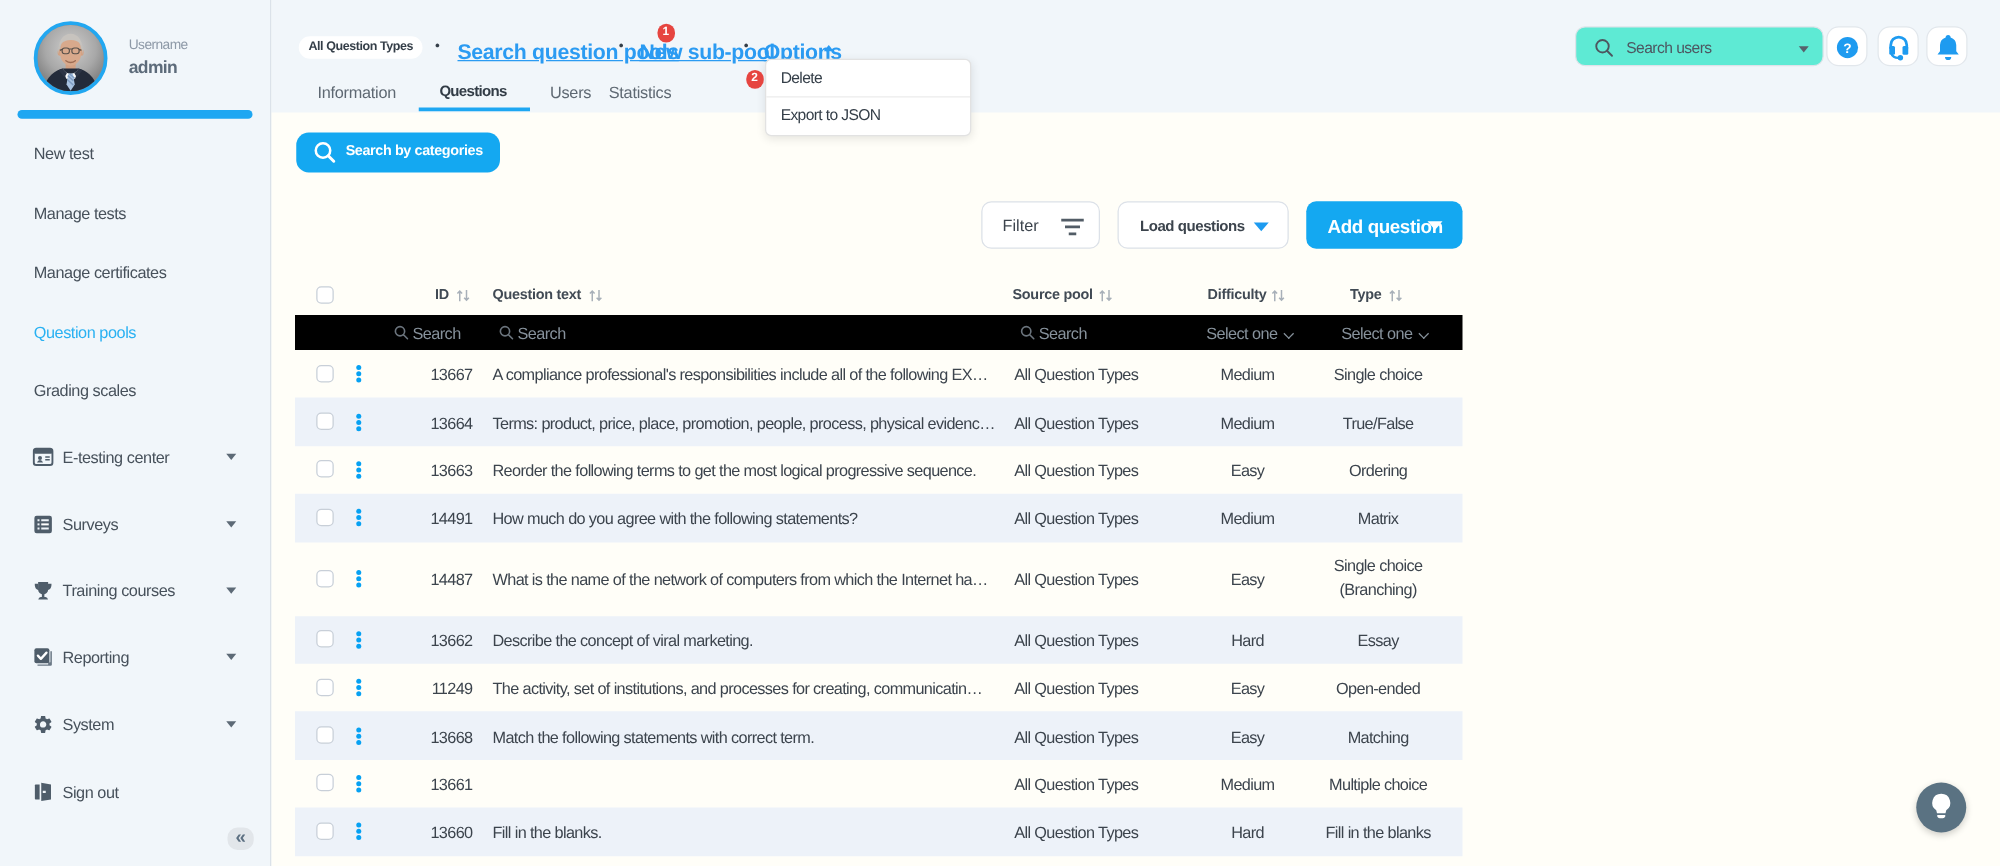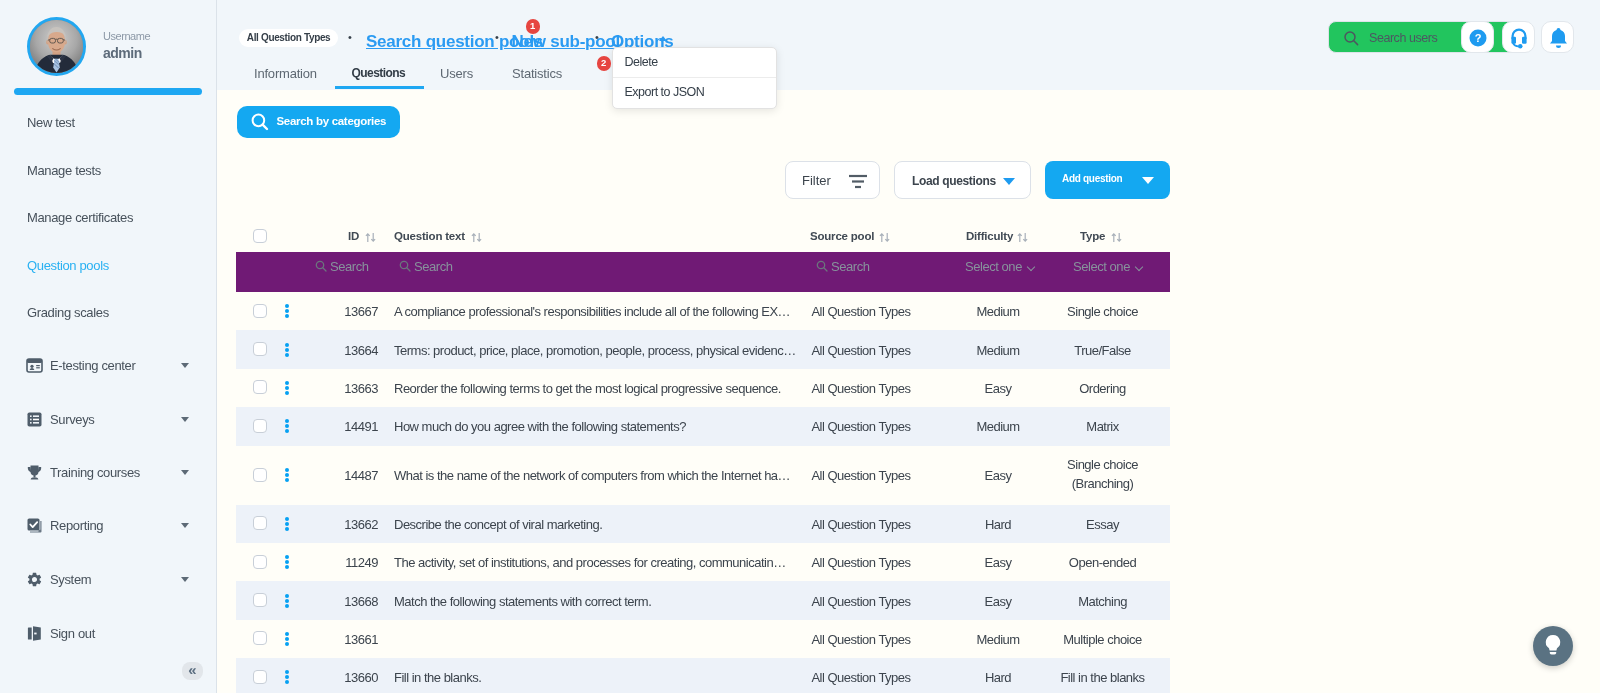--- a/index.html
+++ b/index.html
@@ -36,36 +36,36 @@
 #dropdown { position:absolute; left:611.5px; top:47px; width:165px; height:61.5px; background:#fff; border:1px solid #e2e2e2; border-radius:5px; box-shadow:0 2px 8px rgba(0,0,0,0.10); z-index:10; }
 #dropdown .item { height:29px; line-height:29px; padding-left:12px; font-size:12.5px; letter-spacing:-0.5px; color:#343e48; }
 #dropdown .sep { height:1px; background:#ececec; }
 
 
 .tab { position:absolute; top:66px; font-size:13px; letter-spacing:-0.2px; color:#5e6872; z-index:3; }
 .tab.active { color:#323c46; font-weight:bold; font-size:12px; letter-spacing:-0.55px; }
 #tabline { position:absolute; left:334.5px; top:86px; width:89px; height:3px; background:#1ea7f2; z-index:3; }
 
 
-#searchusers { position:absolute; left:1328px; top:21px; width:199px; height:32px; background:#22c55e; border:1px solid #dee3e9; border-radius:8px; z-index:3; }
+#searchusers { position:absolute; left:1260px; top:21px; width:199px; height:32px; background:#5eead4; border:1px solid #dee3e9; border-radius:8px; z-index:3; }
 #searchusers .ph { position:absolute; left:40px; top:9px; font-size:12.5px; letter-spacing:-0.45px; color:#4d5761; }
 #searchusers .dcar { position:absolute; left:177.5px; top:15px; width:0; height:0; border-left:4.6px solid transparent; border-right:4.6px solid transparent; border-top:5px solid #57626c; }
 .iconbtn { position:absolute; top:21px; width:33px; height:32px; background:#fff; border:1px solid #e2e7ec; border-radius:10px; z-index:3; }
 
 
 #searchcat { position:absolute; left:236.5px; top:106px; width:163.5px; height:32px; background:#14a8f1; border-radius:10px; color:#fff; z-index:3; }
 #searchcat .t { position:absolute; left:40px; top:9px; font-size:11.5px; letter-spacing:-0.3px; font-weight:bold; }
 .btn { position:absolute; top:161px; height:38px; background:#fff; border:1px solid #dce1e8; border-radius:8px; font-size:13px; color:#3c444d; z-index:3; }
-#addq { position:absolute; left:1045px; top:161px; width:125px; height:38px; background:#14a8f1; border-radius:8px; color:#fff; font-size:10px; letter-spacing:-0.3px; font-weight:bold; z-index:3;text-align:center; }
+#addq { position:absolute; left:1045px; top:161px; width:125px; height:38px; background:#14a8f1; border-radius:8px; color:#fff; font-size:15px; letter-spacing:-0.3px; font-weight:bold; z-index:3;text-align:center; }
 
 
 #table { position:absolute; left:236px; top:222px; width:934px; z-index:3; }
 .hrow { position:relative; height:30px;text-align:center; }
 .hlabel { position:absolute; top:8px; font-size:11.5px; letter-spacing:-0.2px; font-weight:bold; color:#414a54; }
-.srow { position:relative; height:40px; background:#701a75; }
+.srow { position:relative; height:28px; background:#000000; }
 .trow { position:relative; height:38.4px; }
 .trow.alt { background:#edf2f9; }
 .cb { position:absolute; left:17px; width:14px; height:14px; border:1.4px solid #c8cfd8; border-radius:4px; background:#fff; }
 .dots { position:absolute; left:49px; width:4px; }
 .dots i { display:block; width:4px; height:4px; border-radius:50%; background:#06a1f3; margin-bottom:1px; }
 .cell { position:absolute; font-size:13px; letter-spacing:-0.5px; color:#3c444d; }
 .id { left:60px; width:82px; text-align:right; }
 .qt { left:158px; }
 .sp { left:540px; width:170px; text-align:center; }
 .df { left:712px; width:100px; text-align:center; }
@@ -202,21 +202,21 @@
 <div id="dropdown">
   <div class="item">Delete</div>
   <div class="sep"></div>
   <div class="item">Export to JSON</div>
 </div>
 <div class="badge" style="left:596.5px; top:56px;">2</div>
 
 <div class="tab" style="left:254px">Information</div>
 <div class="tab active" style="left:351.5px">Questions</div>
 <div class="tab" style="left:440px">Users</div>
-<div class="tab" style="left:512px">Statistics</div>
+<div class="tab" style="left:487px">Statistics</div>
 <div id="tabline"></div>
 
 <div id="searchusers">
   <svg style="position:absolute;left:14px;top:8px" width="17" height="17" viewBox="0 0 17 17">
       <circle cx="7" cy="7" r="5" fill="none" stroke="#4d565f" stroke-width="1.5"></circle>
       <line x1="10.8" y1="10.8" x2="14.6" y2="14.6" stroke="#4d565f" stroke-width="1.5" stroke-linecap="round"></line>
     </svg>
   <span class="ph">Search users</span>
   <span class="dcar"></span>
 </div>

